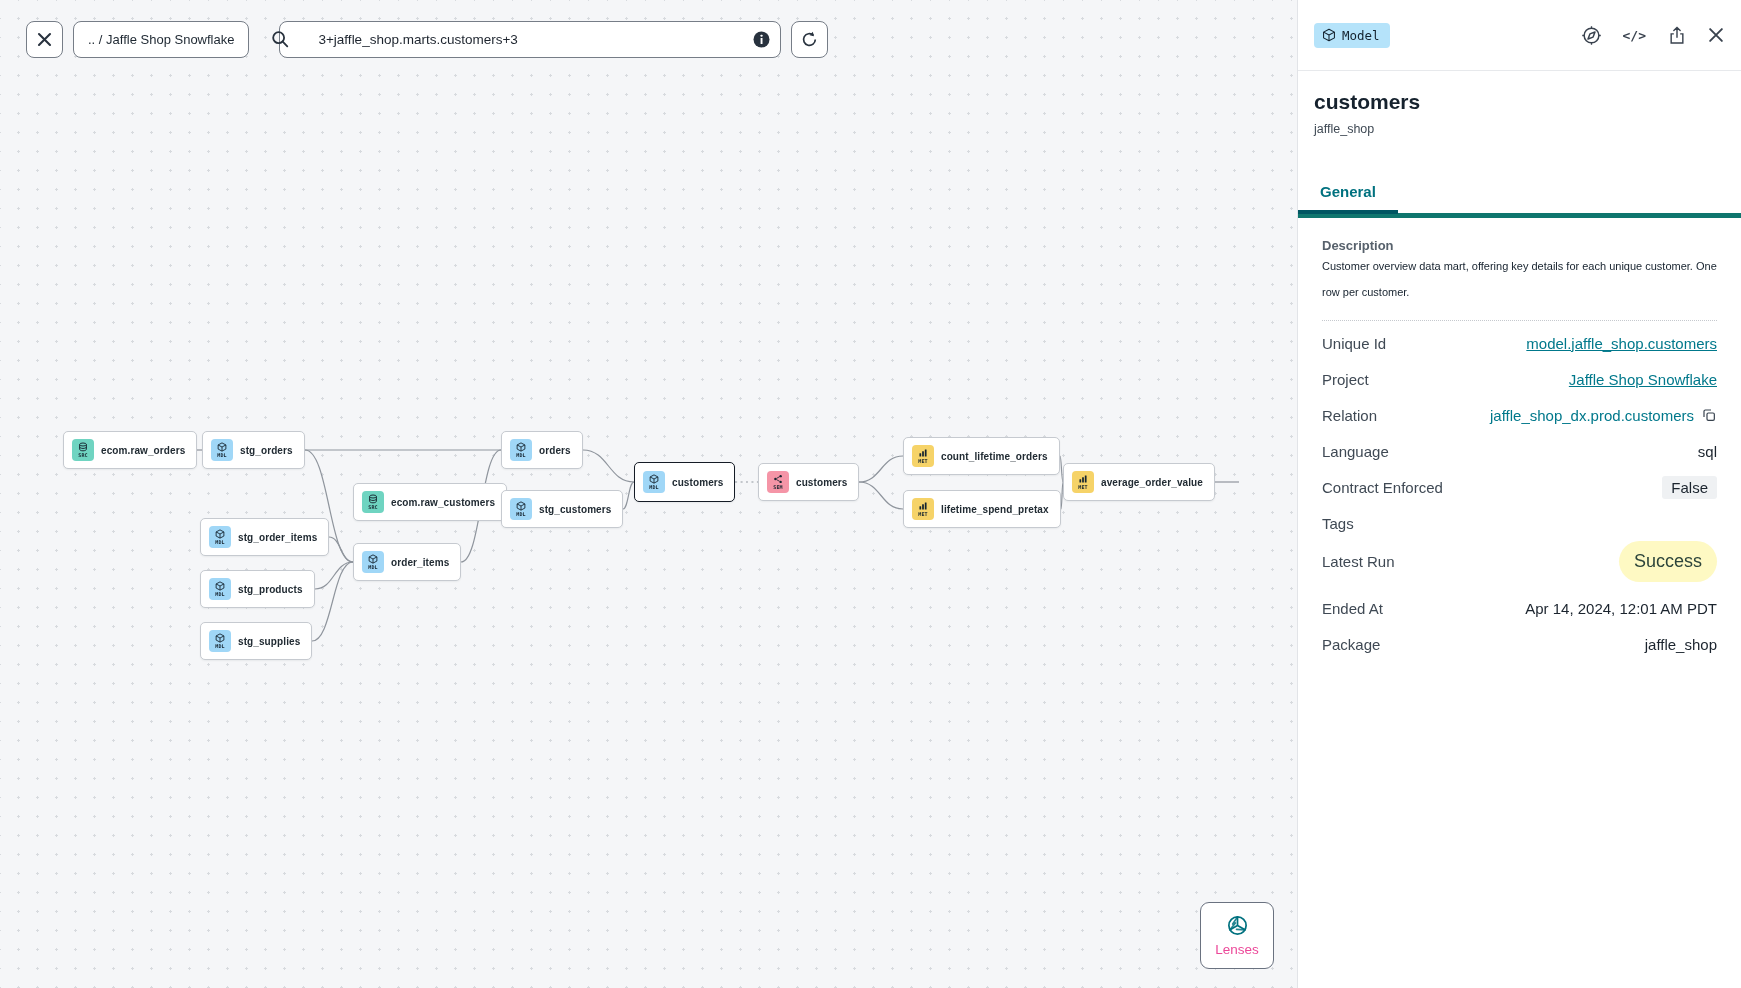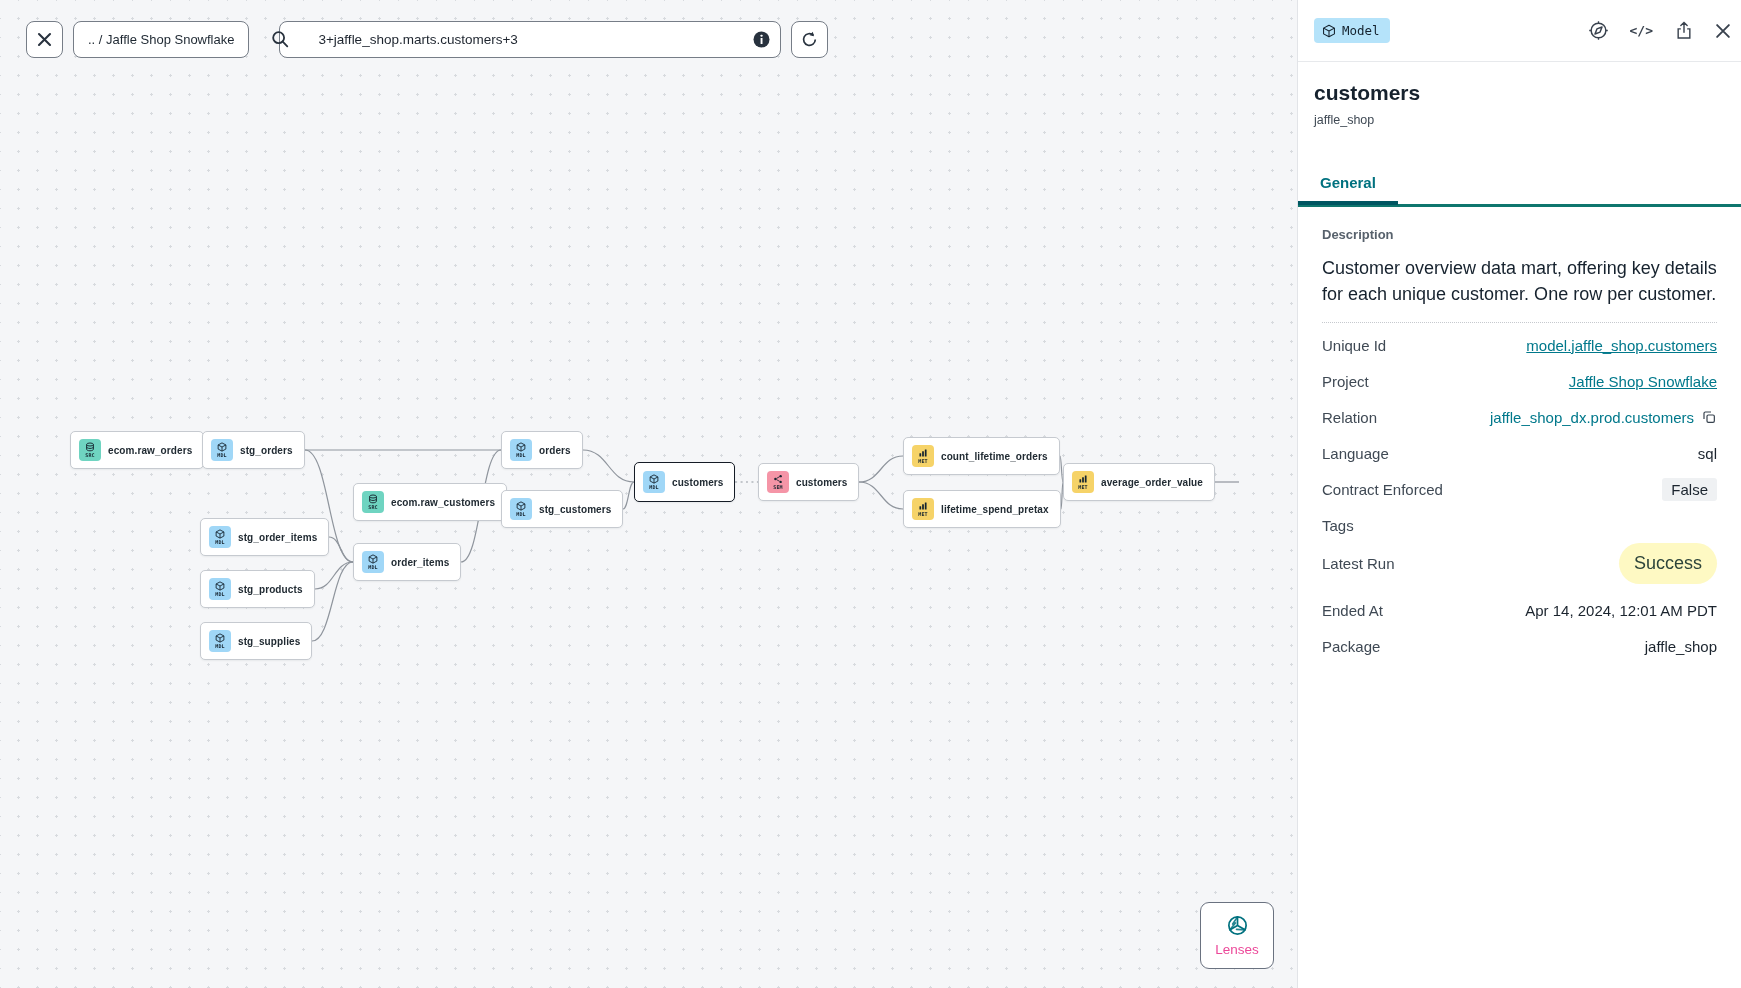--- a/index.html
+++ b/index.html
@@ -41,41 +41,41 @@
   
   .lenses { position:absolute; left:1200px; top:902px; width:74px; height:67px;
     background:#fff; border:1px solid #6a7280; border-radius:9px; display:flex;
     flex-direction:column; align-items:center; justify-content:center; gap:5px;
     cursor:pointer; z-index:20; }
   .lenses span { color:#ec4899; font-size:13.5px; }
 
   
   #panel { position:absolute; right:0; top:0; width:444px; height:988px; background:#fff;
     border-left:1px solid #e2e4e8; z-index:40; }
-  .phead { height:62px; display:flex; align-items:center; padding:0 10px 0 16px;
+  .phead { height:71px; display:flex; align-items:center; padding:0 17px 0 16px;
     border-bottom:1px solid #e7e9ec; }
   .typebadge { background:#b5e3fa; border-radius:4px; padding:5px 10px 5px 8px;
     display:flex; align-items:center; gap:6px; font-family:"DejaVu Sans Mono", monospace;
     font-size:12.5px; color:#14222e; }
   .phicons { margin-left:auto; display:flex; align-items:center; gap:21px; color:#39424e; }
   .phicons .ic { cursor:pointer; display:flex; }
   .codeic { font-family:"DejaVu Sans Mono", monospace; font-size:13px; font-weight:bold; color:#39424e; }
 
   .ptitle { font-size:21px; font-weight:700; color:#16222e; margin:19px 16px 0; }
   .psub { font-size:12.5px; color:#3f4954; margin:8px 16px 0; }
 
-  .tabs { margin-top:37px; border-bottom:3px solid #0f766e; display:flex; }
+  .tabs { margin-top:37px; border-bottom:5px solid #0f766e; display:flex; }
   .tab { padding:10px 22px 13px; font-size:15px; font-weight:700; color:#00717f;
     position:relative; cursor:pointer; }
   .tab.active::after { content:""; position:absolute; left:0; right:0; bottom:-1px;
     height:4px; background:#005662; }
 
   .pbody { padding:20px 24px 0; }
   .dlabel { font-size:13px; font-weight:700; color:#57616c; }
-  .dtext { margin-top:13px; font-size:18px; line-height:26px; color:#16222e; }
+  .dtext { font-size:11px; line-height:26px; color:#16222e; }
   .dotline { border:none; border-top:1.5px dotted #c6c9ce; margin:15px 0 4px; }
 
   .frow { display:flex; align-items:center; min-height:36px; }
   .frow.gap { margin-top:8px; }
   .flabel { font-size:15px; color:#3f4954; }
   .fval { margin-left:auto; display:flex; align-items:center; gap:7px; font-size:15px; color:#1b242e; }
   .tlink { color:#00788b; text-decoration:none; cursor:pointer; }
   .tlink.u { text-decoration:underline; }
   .badge-gray { background:#eff1f3; padding:3px 9px; border-radius:3px; color:#1b242e; }
   .badge-green { background:#fef9c3; padding:10px 15px; border-radius:999px; color:#2c443a; font-size:18px; }
@@ -97,21 +97,21 @@
       <path d="M583 450 C 608.5 450, 608.5 482, 634 482" fill="none" stroke="#8f959d" stroke-width="1.2"></path>
       <path d="M623 509 C 628.5 509, 628.5 482, 634 482" fill="none" stroke="#8f959d" stroke-width="1.2"></path>
       <path d="M735 482 C 746.5 482, 746.5 482, 758 482" fill="none" stroke="#8f959d" stroke-width="1.2" stroke-dasharray="2 3.5"></path>
       <path d="M859 482 C 881 482, 881 456, 903 456" fill="none" stroke="#8f959d" stroke-width="1.2"></path>
       <path d="M859 482 C 881 482, 881 509, 903 509" fill="none" stroke="#8f959d" stroke-width="1.2"></path>
       <path d="M1060 456 C 1061.5 456, 1061.5 482, 1063 482" fill="none" stroke="#8f959d" stroke-width="1.2"></path>
       <path d="M1061 509 C 1062 509, 1062 482, 1063 482" fill="none" stroke="#8f959d" stroke-width="1.2"></path>
       <path d="M1215 482 L 1239 482" fill="none" stroke="#8f959d" stroke-width="1.2"></path>
     </svg>
   <div id="nodes-layer">
-      <div class="gnode" style="left: 70px; top: 431px;">
+      <div class="gnode" style="left: 63px; top: 431px;">
         <span class="chip" style="background:#6fd4c1">
           <svg width="10" height="10" viewBox="0 0 16 16">
             <g stroke="#15242f" stroke-width="1.5" fill="none">
               <ellipse cx="8" cy="4" rx="5.4" ry="2.4"></ellipse>
               <path d="M2.6 4 V11.6 C2.6 13 5 14.1 8 14.1 S13.4 13 13.4 11.6 V4"></path>
               <path d="M2.6 7.8 C2.6 9.2 5 10.3 8 10.3 S13.4 9.2 13.4 7.8"></path>
             </g>
           </svg>
           <span class="klabel">SRC</span>
         </span>

